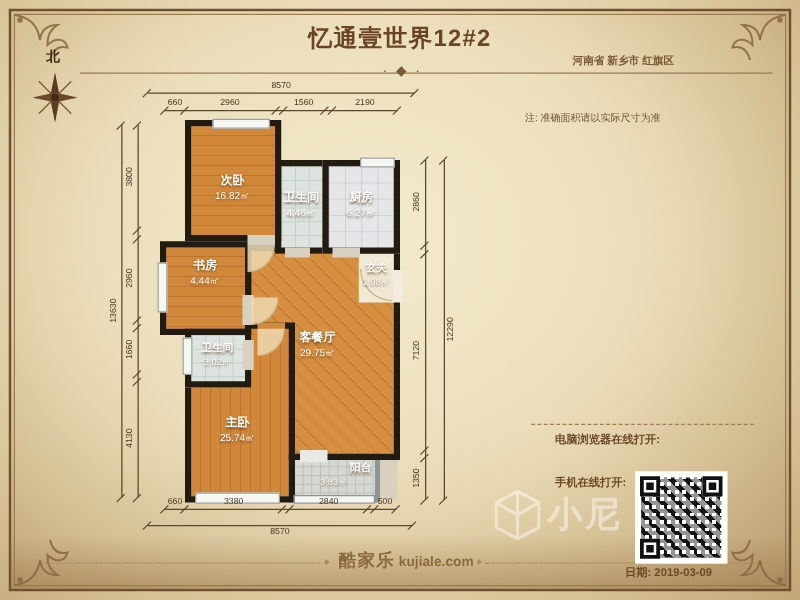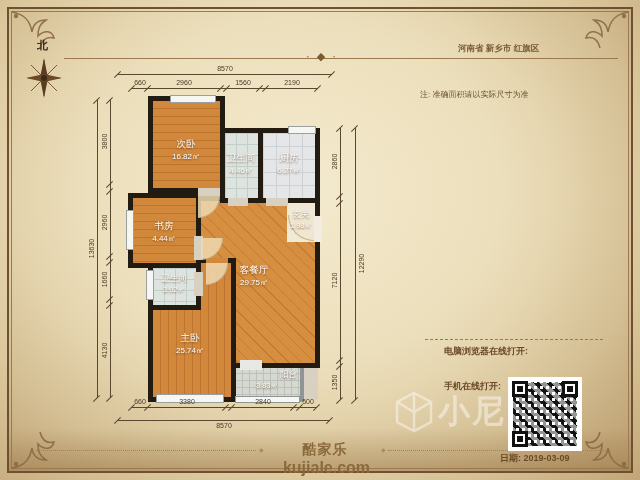--- a/index.html
+++ b/index.html
@@ -45,42 +45,42 @@
   .tile-b{background-color:#dde4e0;background-image:linear-gradient(#c3cec8 1px,transparent 1px),linear-gradient(90deg,#c3cec8 1px,transparent 1px);background-size:11px 11px;}
   .tile-k{background-color:#e4e6e8;background-image:linear-gradient(#cdd1d6 1px,transparent 1px),linear-gradient(90deg,#cdd1d6 1px,transparent 1px);background-size:13px 13px;}
   .tile-g{background-color:#d6d8d2;background-image:linear-gradient(#bcc0b9 1px,transparent 1px),linear-gradient(90deg,#bcc0b9 1px,transparent 1px);background-size:7px 7px;}
   .hall{position:absolute;left:150px;top:130px;width:168px;height:270px;background:#d8d1c2;}
   .entryzone{position:absolute;left:287px;top:202px;width:28px;height:40px;background:#f0e9d5;}
   .gap{position:absolute;}
   .window{position:absolute;background:#f6f6f3;border:1px solid #9aa0a0;box-sizing:border-box;}
   .arc{position:absolute;background:rgba(238,217,178,.85);border:1px solid #c9b183;box-sizing:border-box;}
   .rlabel{position:absolute;text-align:center;color:#fff;
     text-shadow:0 1px 2px rgba(80,45,10,.7);width:60px;}
-  .rlabel .rn{font-size:9.5px;font-weight:normal;display:block;}
+  .rlabel .rn{font-size:9.5px;font-weight:bold;display:block;}
   .rlabel .ra{font-size:8px;display:block;}
   
   .dash{position:absolute;left:425px;top:339px;width:178px;border-top:1px dashed #9c7c4e;}
   .lnk-label{position:absolute;font-size:9px;font-weight:bold;color:#6b4a28;margin-left:16px;}
   .lnk-url{position:absolute;left:428px;top:358px;font-size:9.5px;font-weight:bold;color:#6b4a28;}
   .qr{position:absolute;left:508px;top:377px;width:74px;height:74px;background:#fff;z-index:5;}
   .qpat{position:absolute;inset:5px;
     background-image:
       repeating-linear-gradient(45deg, rgba(255,255,255,.55) 0 5px, transparent 5px 9px),
       repeating-linear-gradient(0deg,#131313 0 3px,transparent 3px 6px),
       repeating-linear-gradient(90deg,#131313 0 3px,#fff 3px 6px);}
   .qf{position:absolute;width:16px;height:16px;border:3px solid #111;background:#fff;box-sizing:border-box;}
   .qf::after{content:"";position:absolute;inset:2px;background:#111;}
   .watermark{position:absolute;left:394px;top:390px;display:flex;align-items:center;
-    color:rgba(255,255,255,.45);font-size:32px;font-weight:bold;z-index:1;letter-spacing:2px;}
+    color:rgba(255,255,255,.45);font-size:28px;font-weight:bold;z-index:1;letter-spacing:2px;}
   
   .dotline{position:absolute;top:450px;border-top:1px dotted #a6834e;}
   .diamond{position:absolute;top:446px;font-size:6px;color:#b08c50;}
   .logo{position:absolute;left:262px;top:440px;width:126px;text-align:center;color:#8a6a3a;z-index:2;}
   .logo .cn{font-size:14px;font-weight:bold;letter-spacing:1px;}
-  .logo .en{font-size:16px;font-weight:bold;margin-left:3px;}
+  .logo .en{font-size:11px;font-weight:bold;margin-left:3px;}
   .date{position:absolute;left:500px;top:452px;font-size:9px;font-weight:bold;color:#6b4a28;z-index:6;}
 </style>
 </head>
 <body>
 
 <div class="page" style="position:absolute;inset:0;">
 
   <div class="bottom-band"></div>
   <div class="vignette"></div>
   <div class="border-outer"></div>
@@ -98,20 +98,21 @@
       </svg></div>
   <div class="corner bl"><svg width="46" height="40" viewBox="0 0 46 40">
         <path d="M2 2 C14 4 20 10 22 22 C23 14 28 10 36 10 C30 14 28 18 28 26 C34 20 42 20 44 28 C36 26 32 30 30 38" fill="none" stroke="#8a6a42" stroke-width="1.6"></path>
         <circle cx="6" cy="6" r="2.2" fill="#8a6a42"></circle>
       </svg></div>
   <div class="corner br"><svg width="46" height="40" viewBox="0 0 46 40">
         <path d="M2 2 C14 4 20 10 22 22 C23 14 28 10 36 10 C30 14 28 18 28 26 C34 20 42 20 44 28 C36 26 32 30 30 38" fill="none" stroke="#8a6a42" stroke-width="1.6"></path>
         <circle cx="6" cy="6" r="2.2" fill="#8a6a42"></circle>
       </svg></div>
 
+  <div class="title">忆通壹世界12#2</div>
   <div class="location">河南省 新乡市 红旗区</div>
   <div class="north-label">北</div>
   <div class="compass">
     <svg width="40" height="44" viewBox="0 0 40 44">
       <path d="M7 9 L33 35 M33 9 L7 35 M20 4 L20 40 M4 22 L36 22" stroke="#7a5c38" stroke-width="1" fill="none"></path>
       <path d="M20 2 L24 22 L20 42 L16 22 Z" fill="#5a3d20"></path>
       <path d="M2 22 L20 18 L38 22 L20 26 Z" fill="#6a4a28"></path>
       <circle cx="20" cy="22" r="3" fill="#3c2a16"></circle>
     </svg>
   </div>
@@ -155,21 +156,21 @@
         <span class="ra">16.82㎡</span>
     </div>
     <div class="rlabel" style="left:211px;top:152px;">
       <span class="rn">卫生间</span>
         <span class="ra">4.46㎡</span>
     </div>
     <div class="rlabel" style="left:259px;top:152px;">
       <span class="rn">厨房</span>
         <span class="ra">6.27㎡</span>
     </div>
-    <div class="rlabel" style="left:134px;top:220px;">
+    <div class="rlabel" style="left:134px;top:206px;">
       <span class="rn">书房</span>
         <span class="ra">4.44㎡</span>
     </div>
     <div class="rlabel" style="left:271px;top:209px;">
       <span class="rn" style="font-size:8.5px;">玄关</span>
         <span class="ra" style="font-size:7.5px;">1.98㎡</span>
     </div>
     <div class="rlabel" style="left:224px;top:264px;">
       <span class="rn">客餐厅</span>
         <span class="ra">29.75㎡</span>

